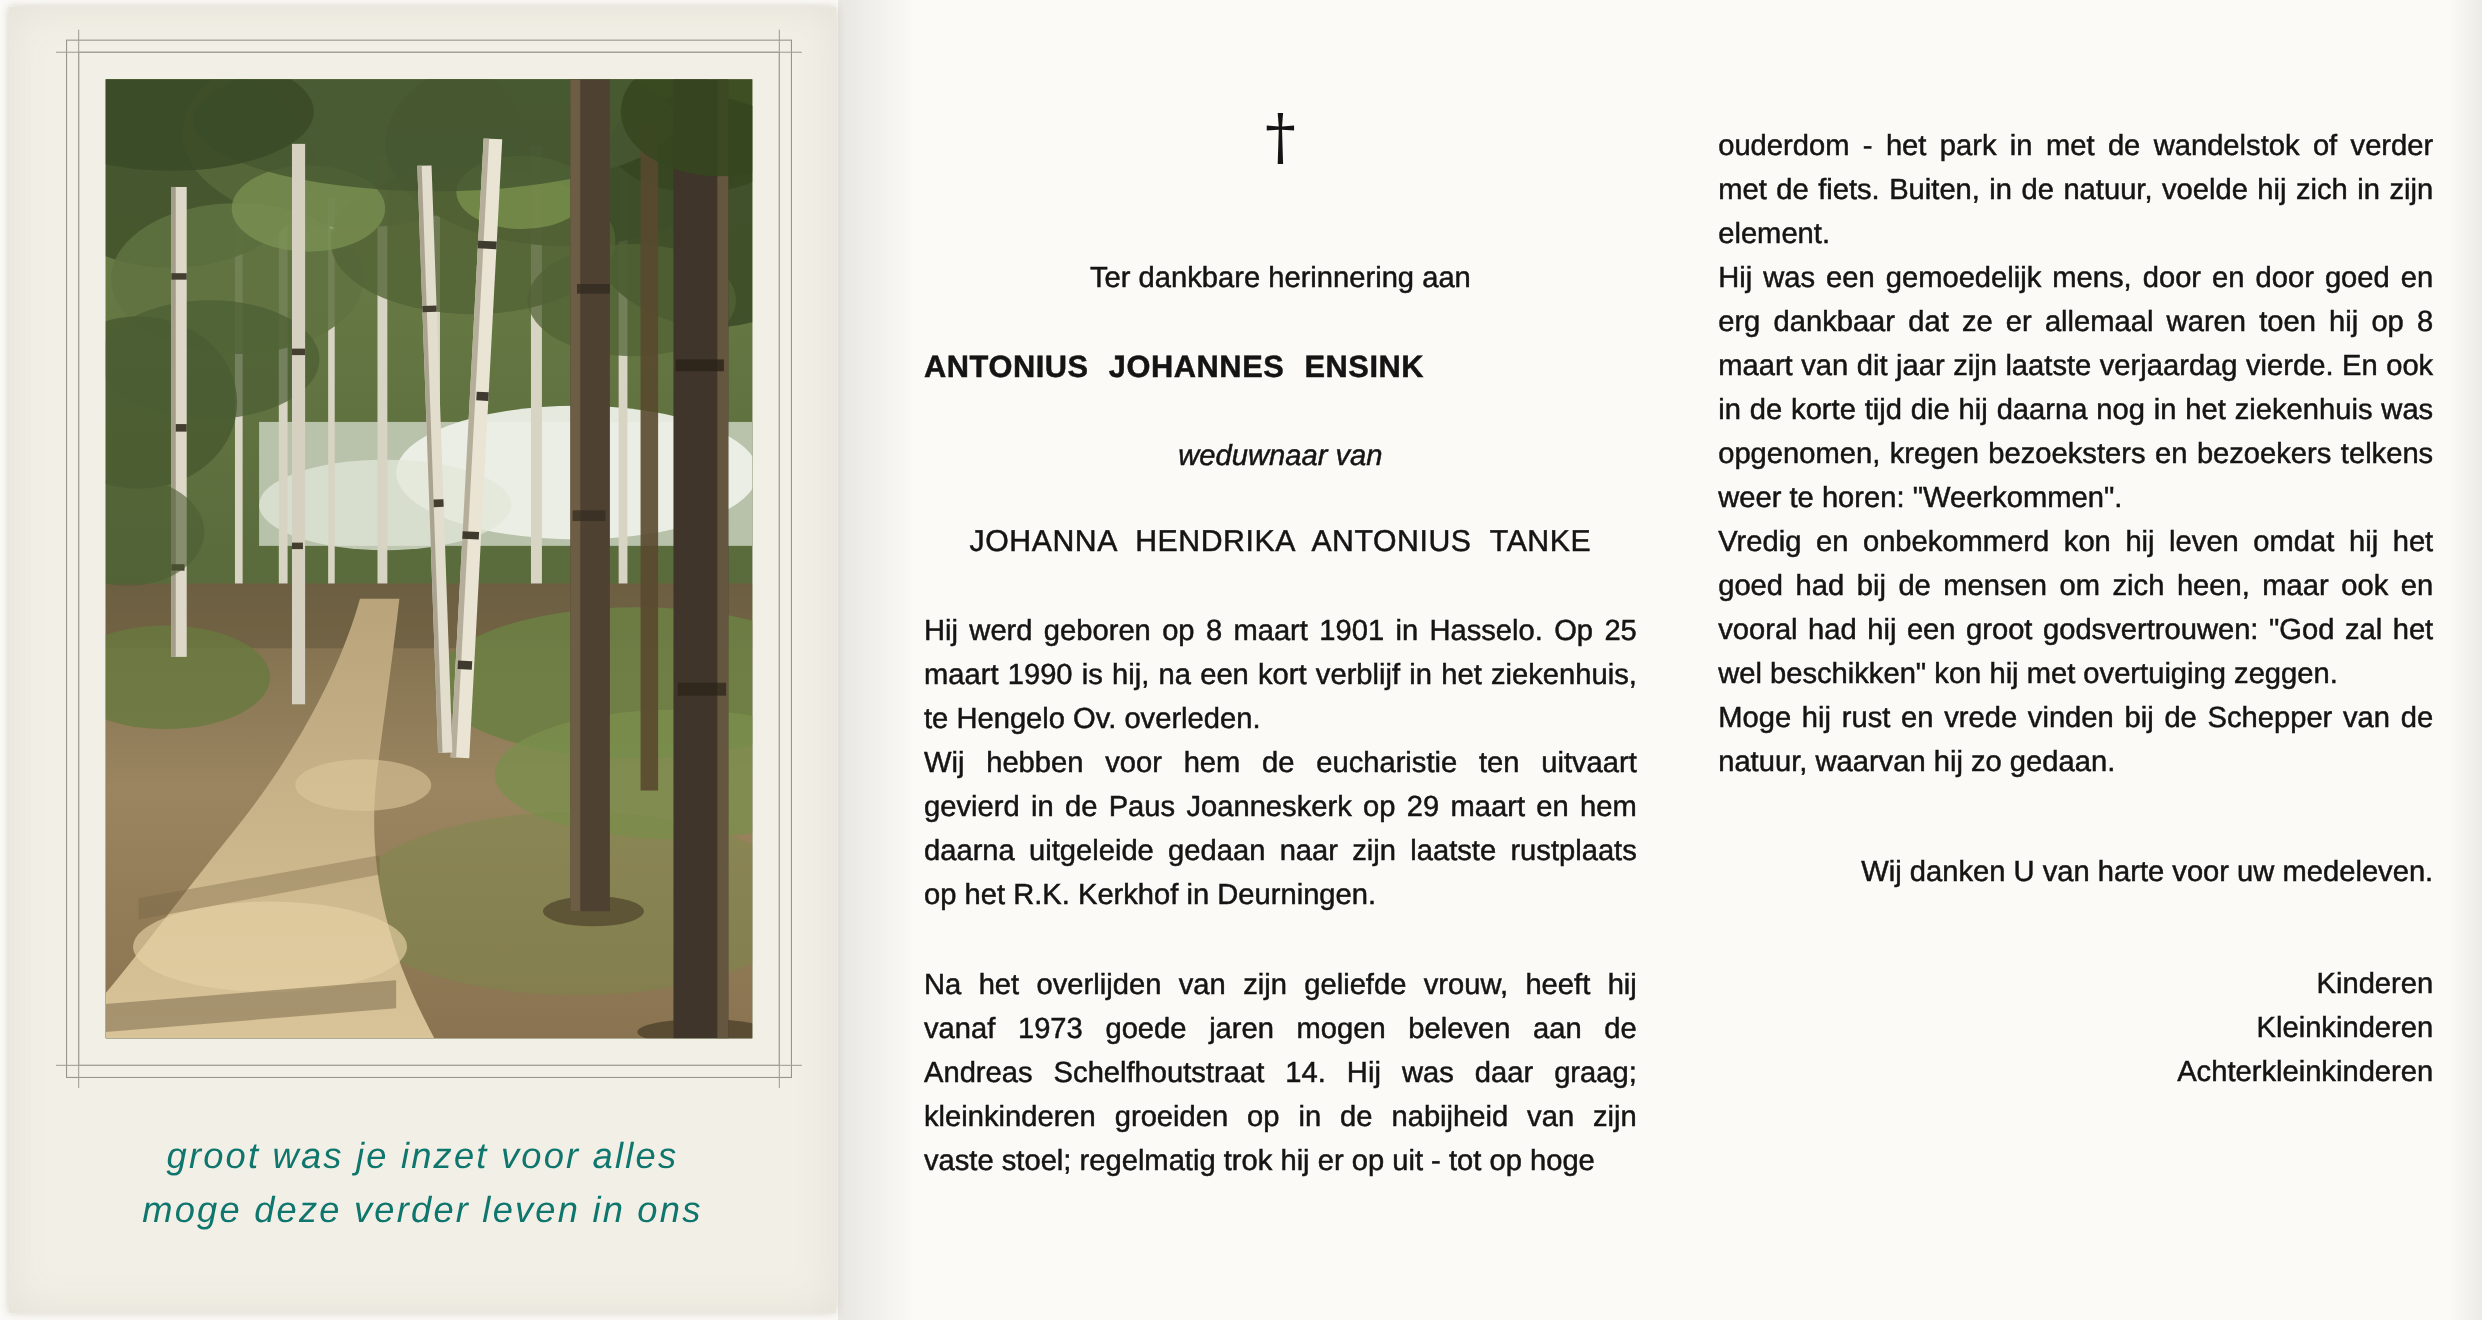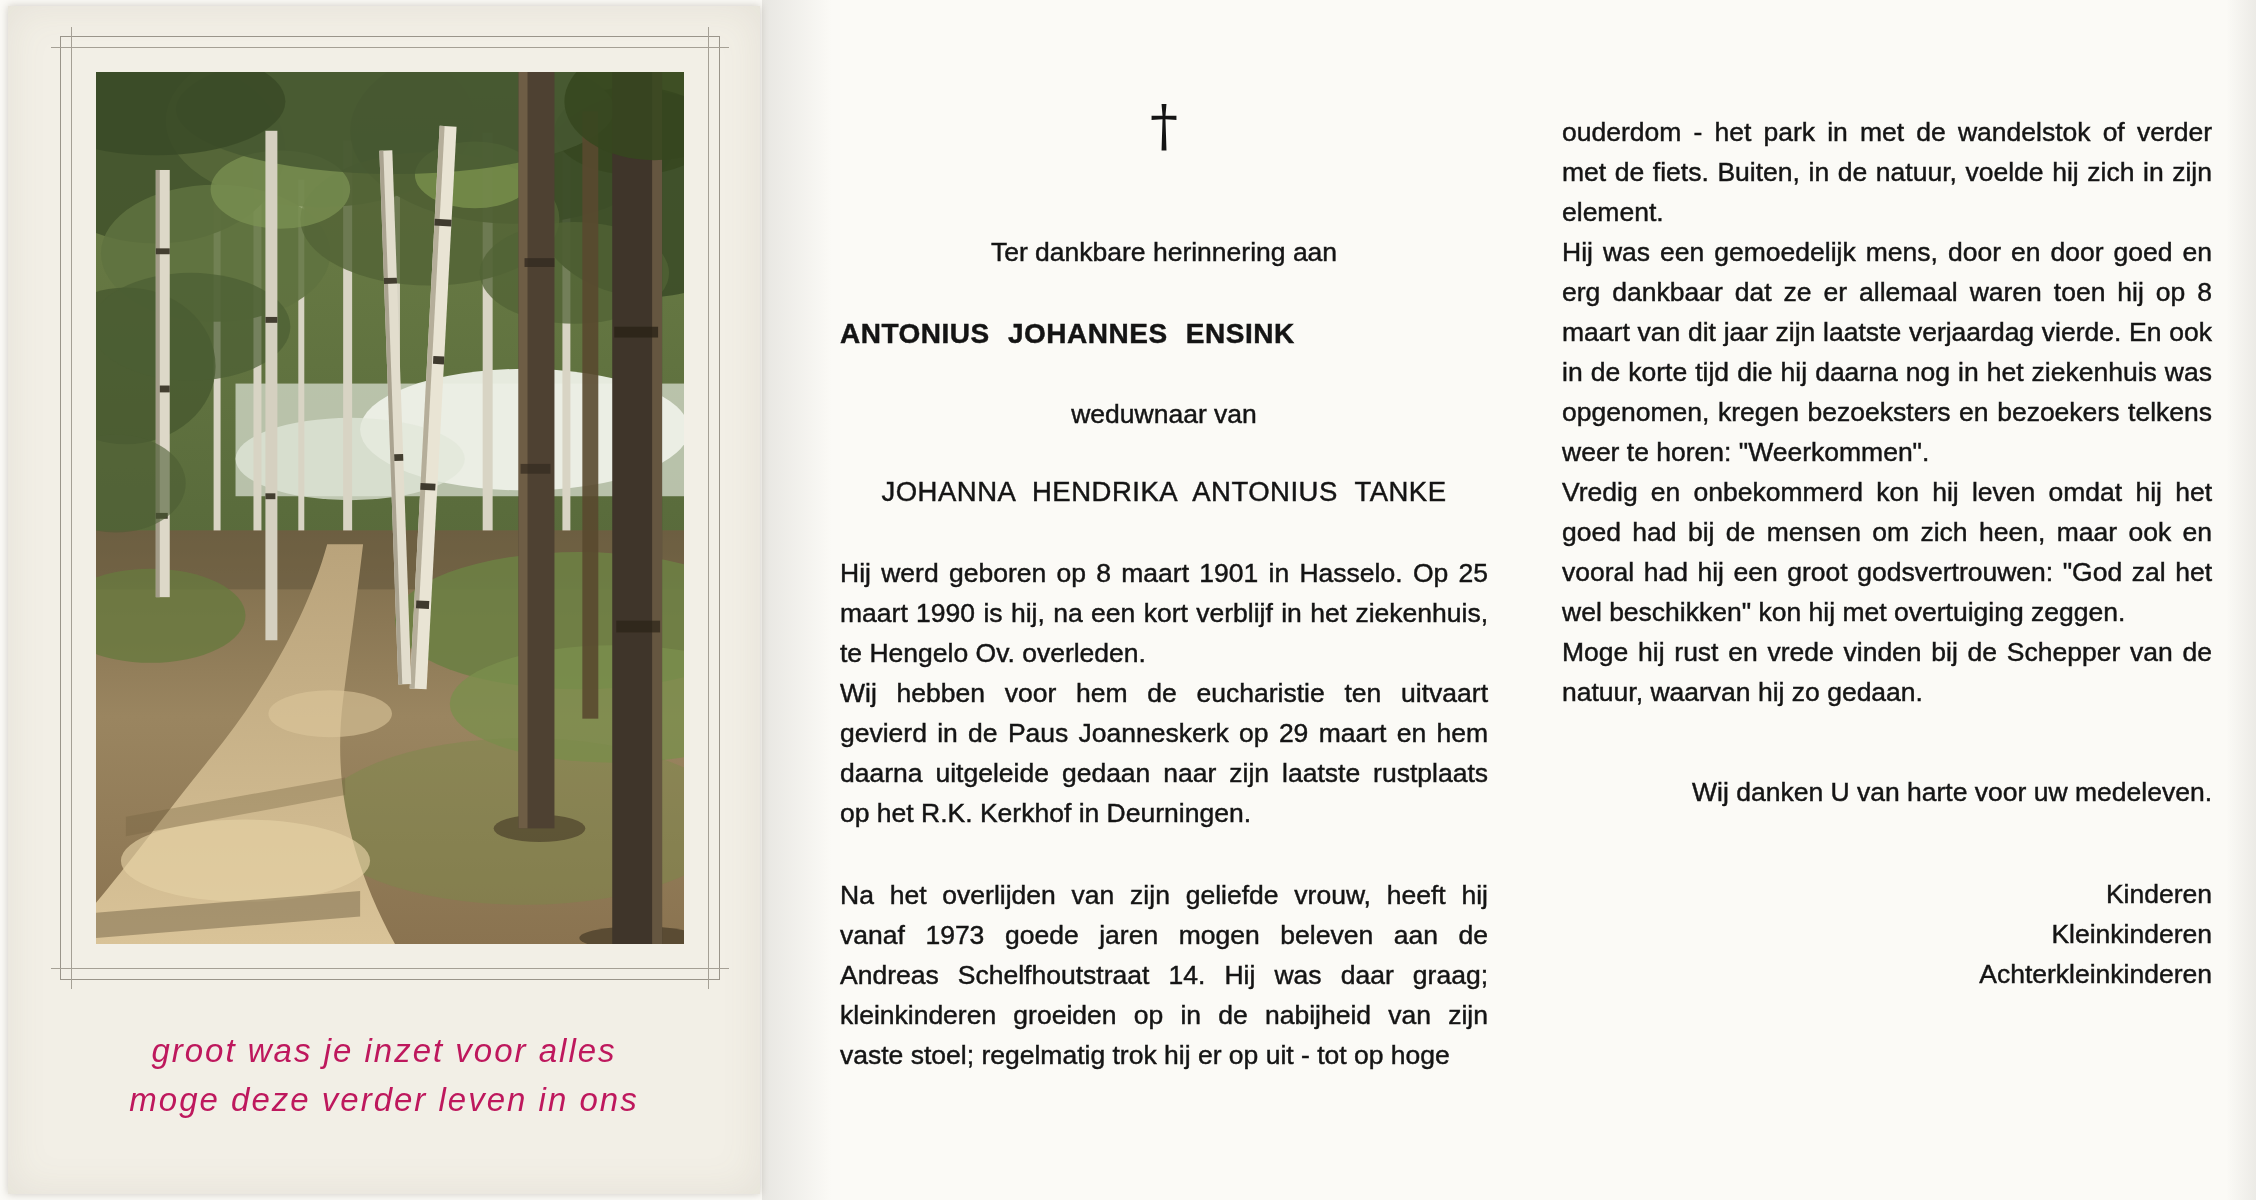--- a/index.html
+++ b/index.html
@@ -69,21 +69,21 @@
     background: #5a6c3c;
   }
   .photo svg { width: 100%; height: 100%; display: block; }
 
   .caption {
     position: absolute;
     left: 0; right: 0;
     top: 1020px;
     text-align: center;
     font-style: italic;
-    color: #be185d;
+    color: #0f766e;
     font-size: 33px;
     line-height: 49px;
     letter-spacing: 2px;
   }
 
   
   .col {
     position: absolute;
     top: 0;
     font-size: 26.5px;
@@ -109,20 +109,21 @@
     margin-top: 42px;
     text-align: left;
     font-weight: bold;
     font-size: 28px;
     letter-spacing: 0.5px;
     word-spacing: 10px;
   }
   .relation {
     margin-top: 40px;
     text-align: center;
+    font-style: italic;
   }
   .spouse-name {
     margin-top: 38px;
     text-align: center;
     font-size: 27.5px;
     letter-spacing: 0.5px;
     word-spacing: 9px;
   }
   .para {
     margin: 0;

